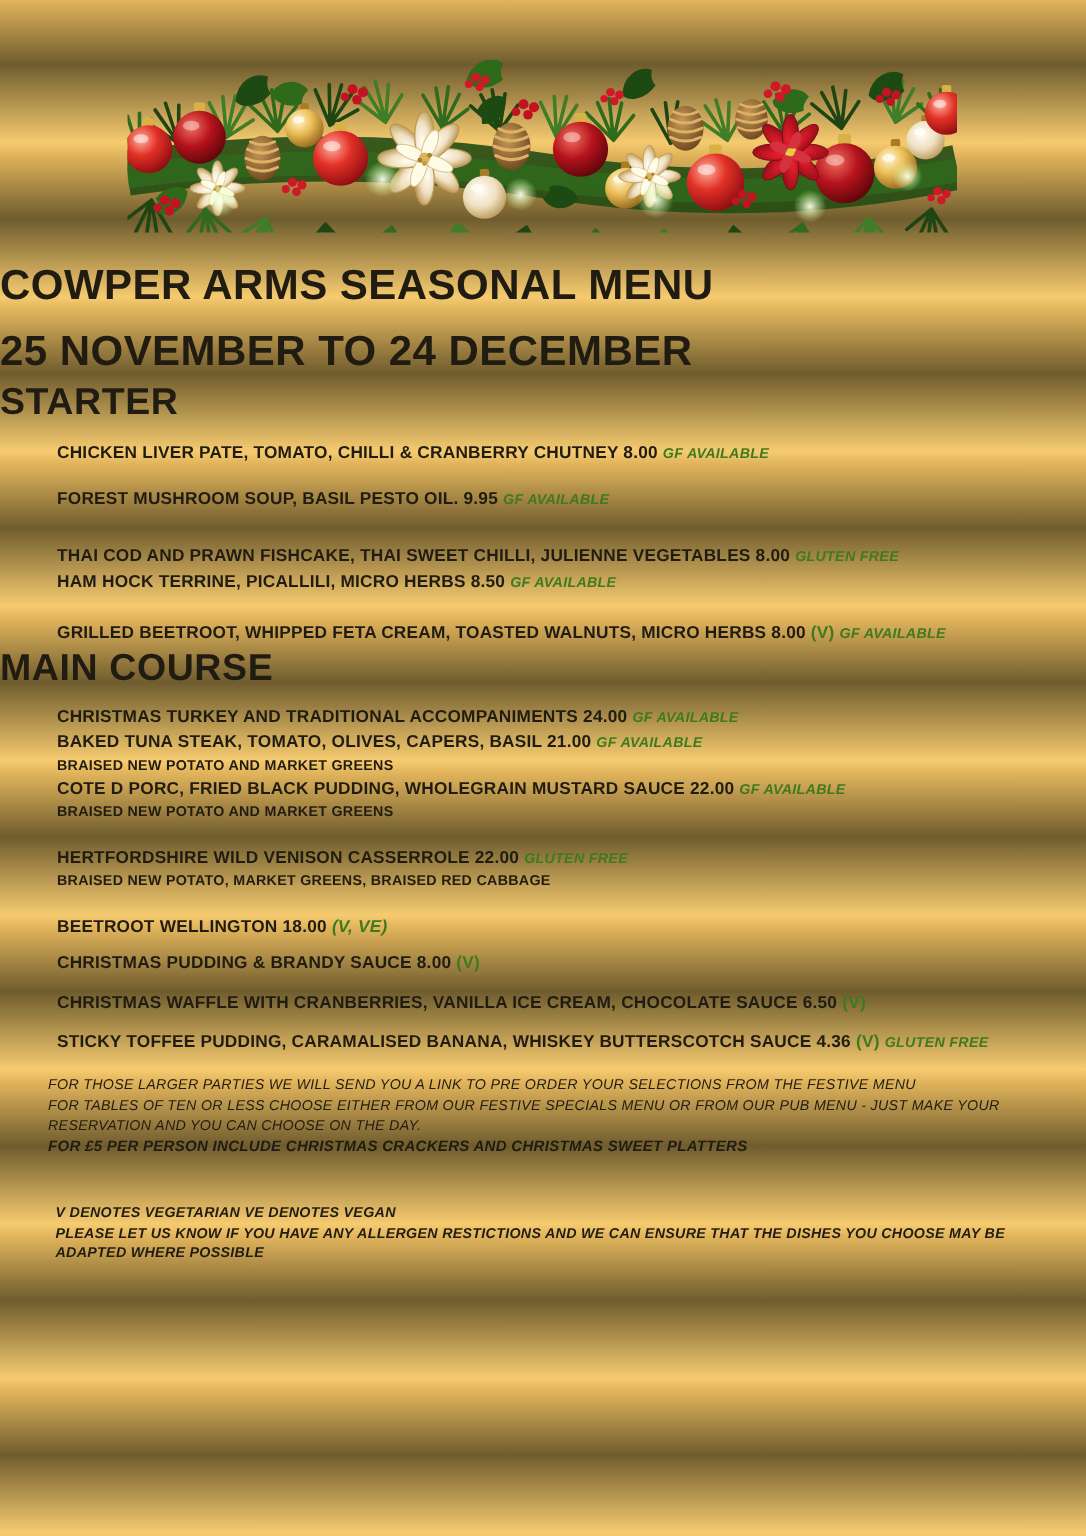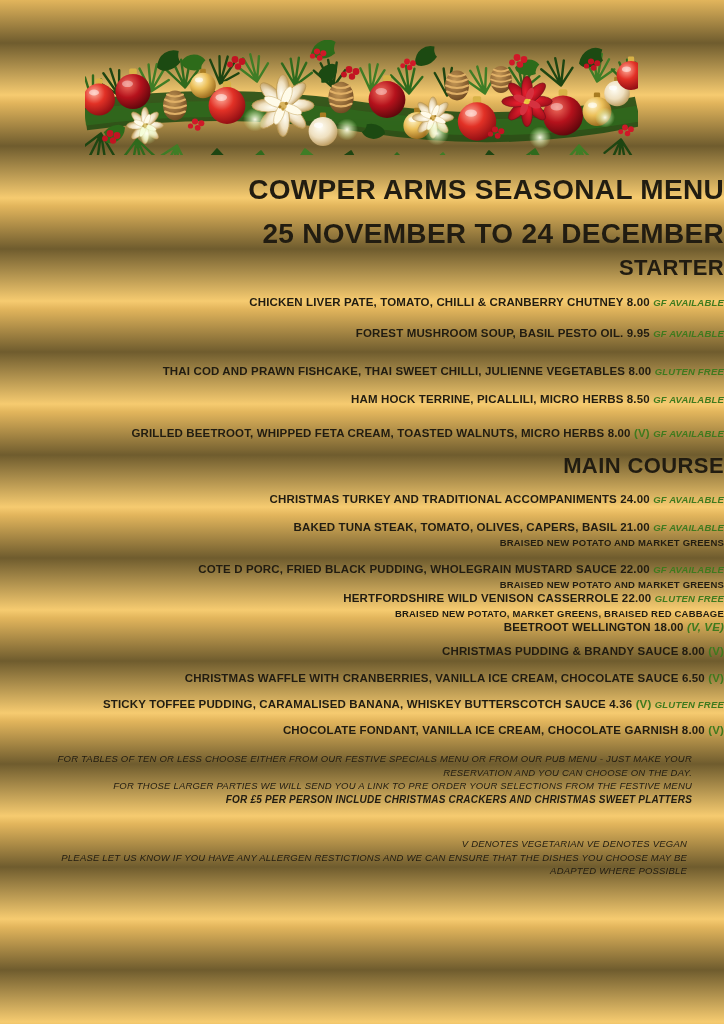--- a/index.html
+++ b/index.html
@@ -16,60 +16,60 @@
       #f6cb70 95px,
       #e2b55c 103px
     );
   }
   .garland {
     position:absolute; left:85px; top:40px;
     width:553px; height:115px;
   }
   .content {
     position:absolute; left:0; top:0; right:0;
-    text-align:right;
+    text-align:left;
     color:#211c11;
     padding-top:173px;
   }
   .title {
     font-size:28px; font-weight:700; letter-spacing:.3px;
     line-height:34px;
   }
   .title2 { margin-top:10px; }
   .section-heading {
-    font-size:22px; font-weight:700; letter-spacing:.4px; line-height:22px;
+    font-size:25px; font-weight:700; letter-spacing:.4px; line-height:22px;
   }
   .item {
-    font-size:11.5px; font-weight:700; letter-spacing:.15px; line-height:14px;
+    font-size:11.5px; font-weight:700; letter-spacing:.15px; line-height:14px;padding-left:38px;
   }
   .diet { color:#3f7a1e; }
   .diet.it { font-style:italic; }
   .tag {
     color:#3f7a1e; font-style:italic; font-size:9.5px; font-weight:700;
     letter-spacing:.2px;
   }
   .sub {
     font-size:9.5px; font-weight:700; letter-spacing:.2px;
     line-height:12px; margin-top:2px;
   }
   .sub:empty { display:none; }
   .booking {
     width:660px; margin:14px auto 0 auto;
     font-size:9.5px; font-style:italic; font-weight:400;
     line-height:13.5px; letter-spacing:.2px;
   }
   .booking .bold-line { font-weight:700; font-size:10px; }
   .notes {
     width:650px; margin:31px auto 0 auto;
-    font-size:9.5px; font-style:italic; font-weight:400;
+    font-size:9.5px; font-style:italic; font-weight:700;
     line-height:13.5px; letter-spacing:.2px;
   }
-  .mt16{margin-top:16px}.mt23{margin-top:23px}.mt13{margin-top:13px}
-  .mt19{margin-top:19px}.mt4{margin-top:14px}.mt15{margin-top:15px}
-  .mt17{}.mt9{margin-top:9px}.mt12{margin-top:12px}
+  .mt16{margin-top:16px}.mt23{margin-top:23px}.mt13{margin-top:2px}
+  .mt19{margin-top:19px}.mt4{margin-top:4px}.mt15{margin-top:15px}
+  .mt17{margin-top:17px}.mt9{margin-top:9px}.mt12{margin-top:12px}
   .mt11{margin-top:11px}.mt6{margin-top:6px}
 </style>
 </head>
 <body>
 
 <div class="page">
 
   <svg class="garland" viewBox="0 0 553 112" xmlns="http://www.w3.org/2000/svg" aria-hidden="true">
     <defs>
       <radialGradient id="gR" cx="35%" cy="30%" r="75%">
@@ -277,25 +277,24 @@
     <div class="item mt15"><span>CHRISTMAS TURKEY AND TRADITIONAL ACCOMPANIMENTS 24.00</span> <span class="diet"></span> <span class="tag">GF AVAILABLE</span></div>
     <div class="item mt13"><span>BAKED TUNA STEAK, TOMATO, OLIVES, CAPERS, BASIL 21.00</span> <span class="diet"></span> <span class="tag">GF AVAILABLE</span><div class="sub">BRAISED NEW POTATO AND MARKET GREENS</div></div>
     <div class="item mt13"><span>COTE D PORC, FRIED BLACK PUDDING, WHOLEGRAIN MUSTARD SAUCE 22.00</span> <span class="diet"></span> <span class="tag">GF AVAILABLE</span><div class="sub">BRAISED NEW POTATO AND MARKET GREENS</div></div>
     <div class="item mt17"><span>HERTFORDSHIRE WILD VENISON CASSERROLE 22.00</span> <span class="diet"></span> <span class="tag">GLUTEN FREE</span><div class="sub">BRAISED NEW POTATO, MARKET GREENS, BRAISED RED CABBAGE</div></div>
     <div class="item mt17"><span>BEETROOT WELLINGTON 18.00</span> <span class="diet it">(V, VE)</span> <span class="tag"></span></div>
 
 
     <div class="item mt9"><span>CHRISTMAS PUDDING &amp; BRANDY SAUCE 8.00</span> <span class="diet">(V)</span> <span class="tag"></span></div>
     <div class="item mt12"><span>CHRISTMAS WAFFLE WITH CRANBERRIES, VANILLA ICE CREAM, CHOCOLATE SAUCE 6.50</span> <span class="diet">(V)</span> <span class="tag"></span></div>
     <div class="item mt11"><span>STICKY TOFFEE PUDDING, CARAMALISED BANANA, WHISKEY BUTTERSCOTCH SAUCE 4.36</span> <span class="diet">(V)</span> <span class="tag">GLUTEN FREE</span></div>
-    <div class="item mt11"><span>CHOCOLATE FONDANT, VANILLA ICE CREAM, CHOCOLATE GARNISH 8.00</span> <span class="diet">(V)</span> <span class="tag"></span></div>
 
     <div class="booking">
+      <div>FOR THOSE LARGER PARTIES WE WILL SEND YOU A LINK TO PRE ORDER YOUR SELECTIONS FROM THE FESTIVE MENU</div>
       <div>FOR TABLES OF TEN OR LESS CHOOSE EITHER FROM OUR FESTIVE SPECIALS MENU OR FROM OUR PUB MENU - JUST MAKE YOUR RESERVATION AND YOU CAN CHOOSE ON THE DAY.</div>
-      <div>FOR THOSE LARGER PARTIES WE WILL SEND YOU A LINK TO PRE ORDER YOUR SELECTIONS FROM THE FESTIVE MENU</div>
       <div class="bold-line">FOR £5 PER PERSON INCLUDE CHRISTMAS CRACKERS AND  CHRISTMAS SWEET PLATTERS</div>
     </div>
 
     <div class="notes">
       <div>V DENOTES VEGETARIAN VE DENOTES VEGAN</div>
       <div>PLEASE LET US KNOW IF YOU HAVE ANY ALLERGEN RESTICTIONS AND WE CAN ENSURE THAT THE DISHES YOU CHOOSE MAY BE ADAPTED WHERE POSSIBLE</div>
     </div>
 
   </div>
 </div>

